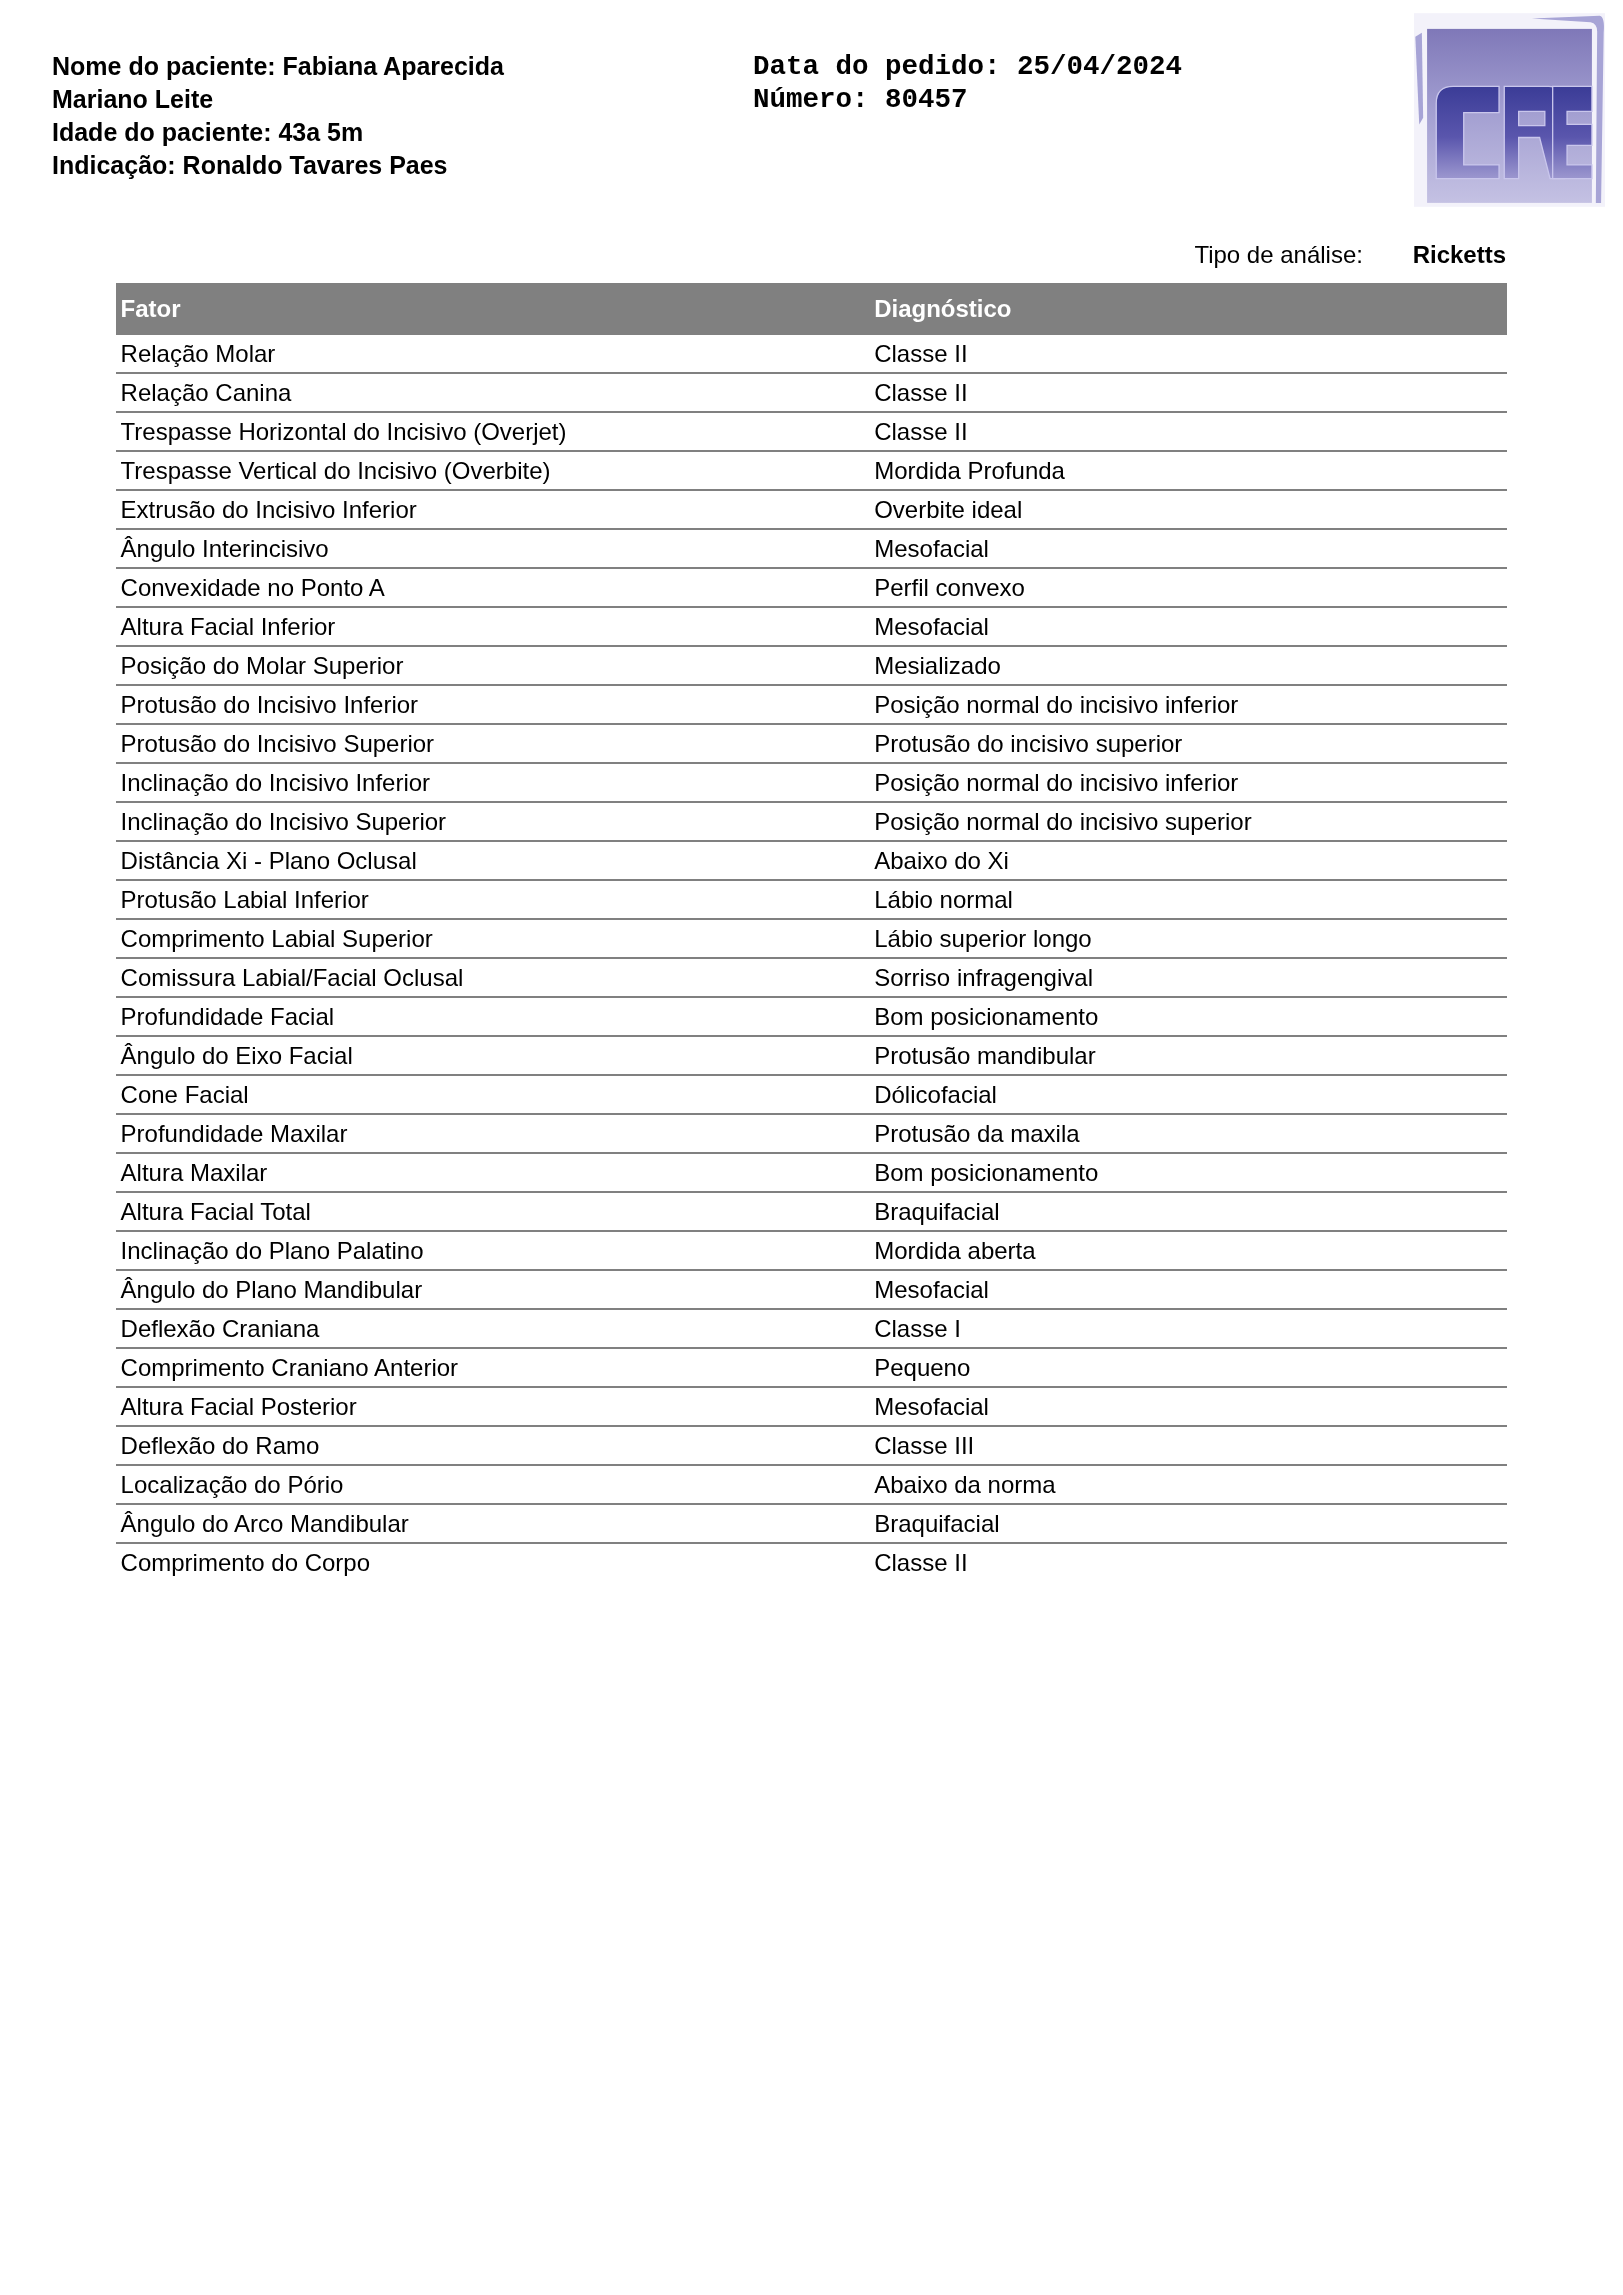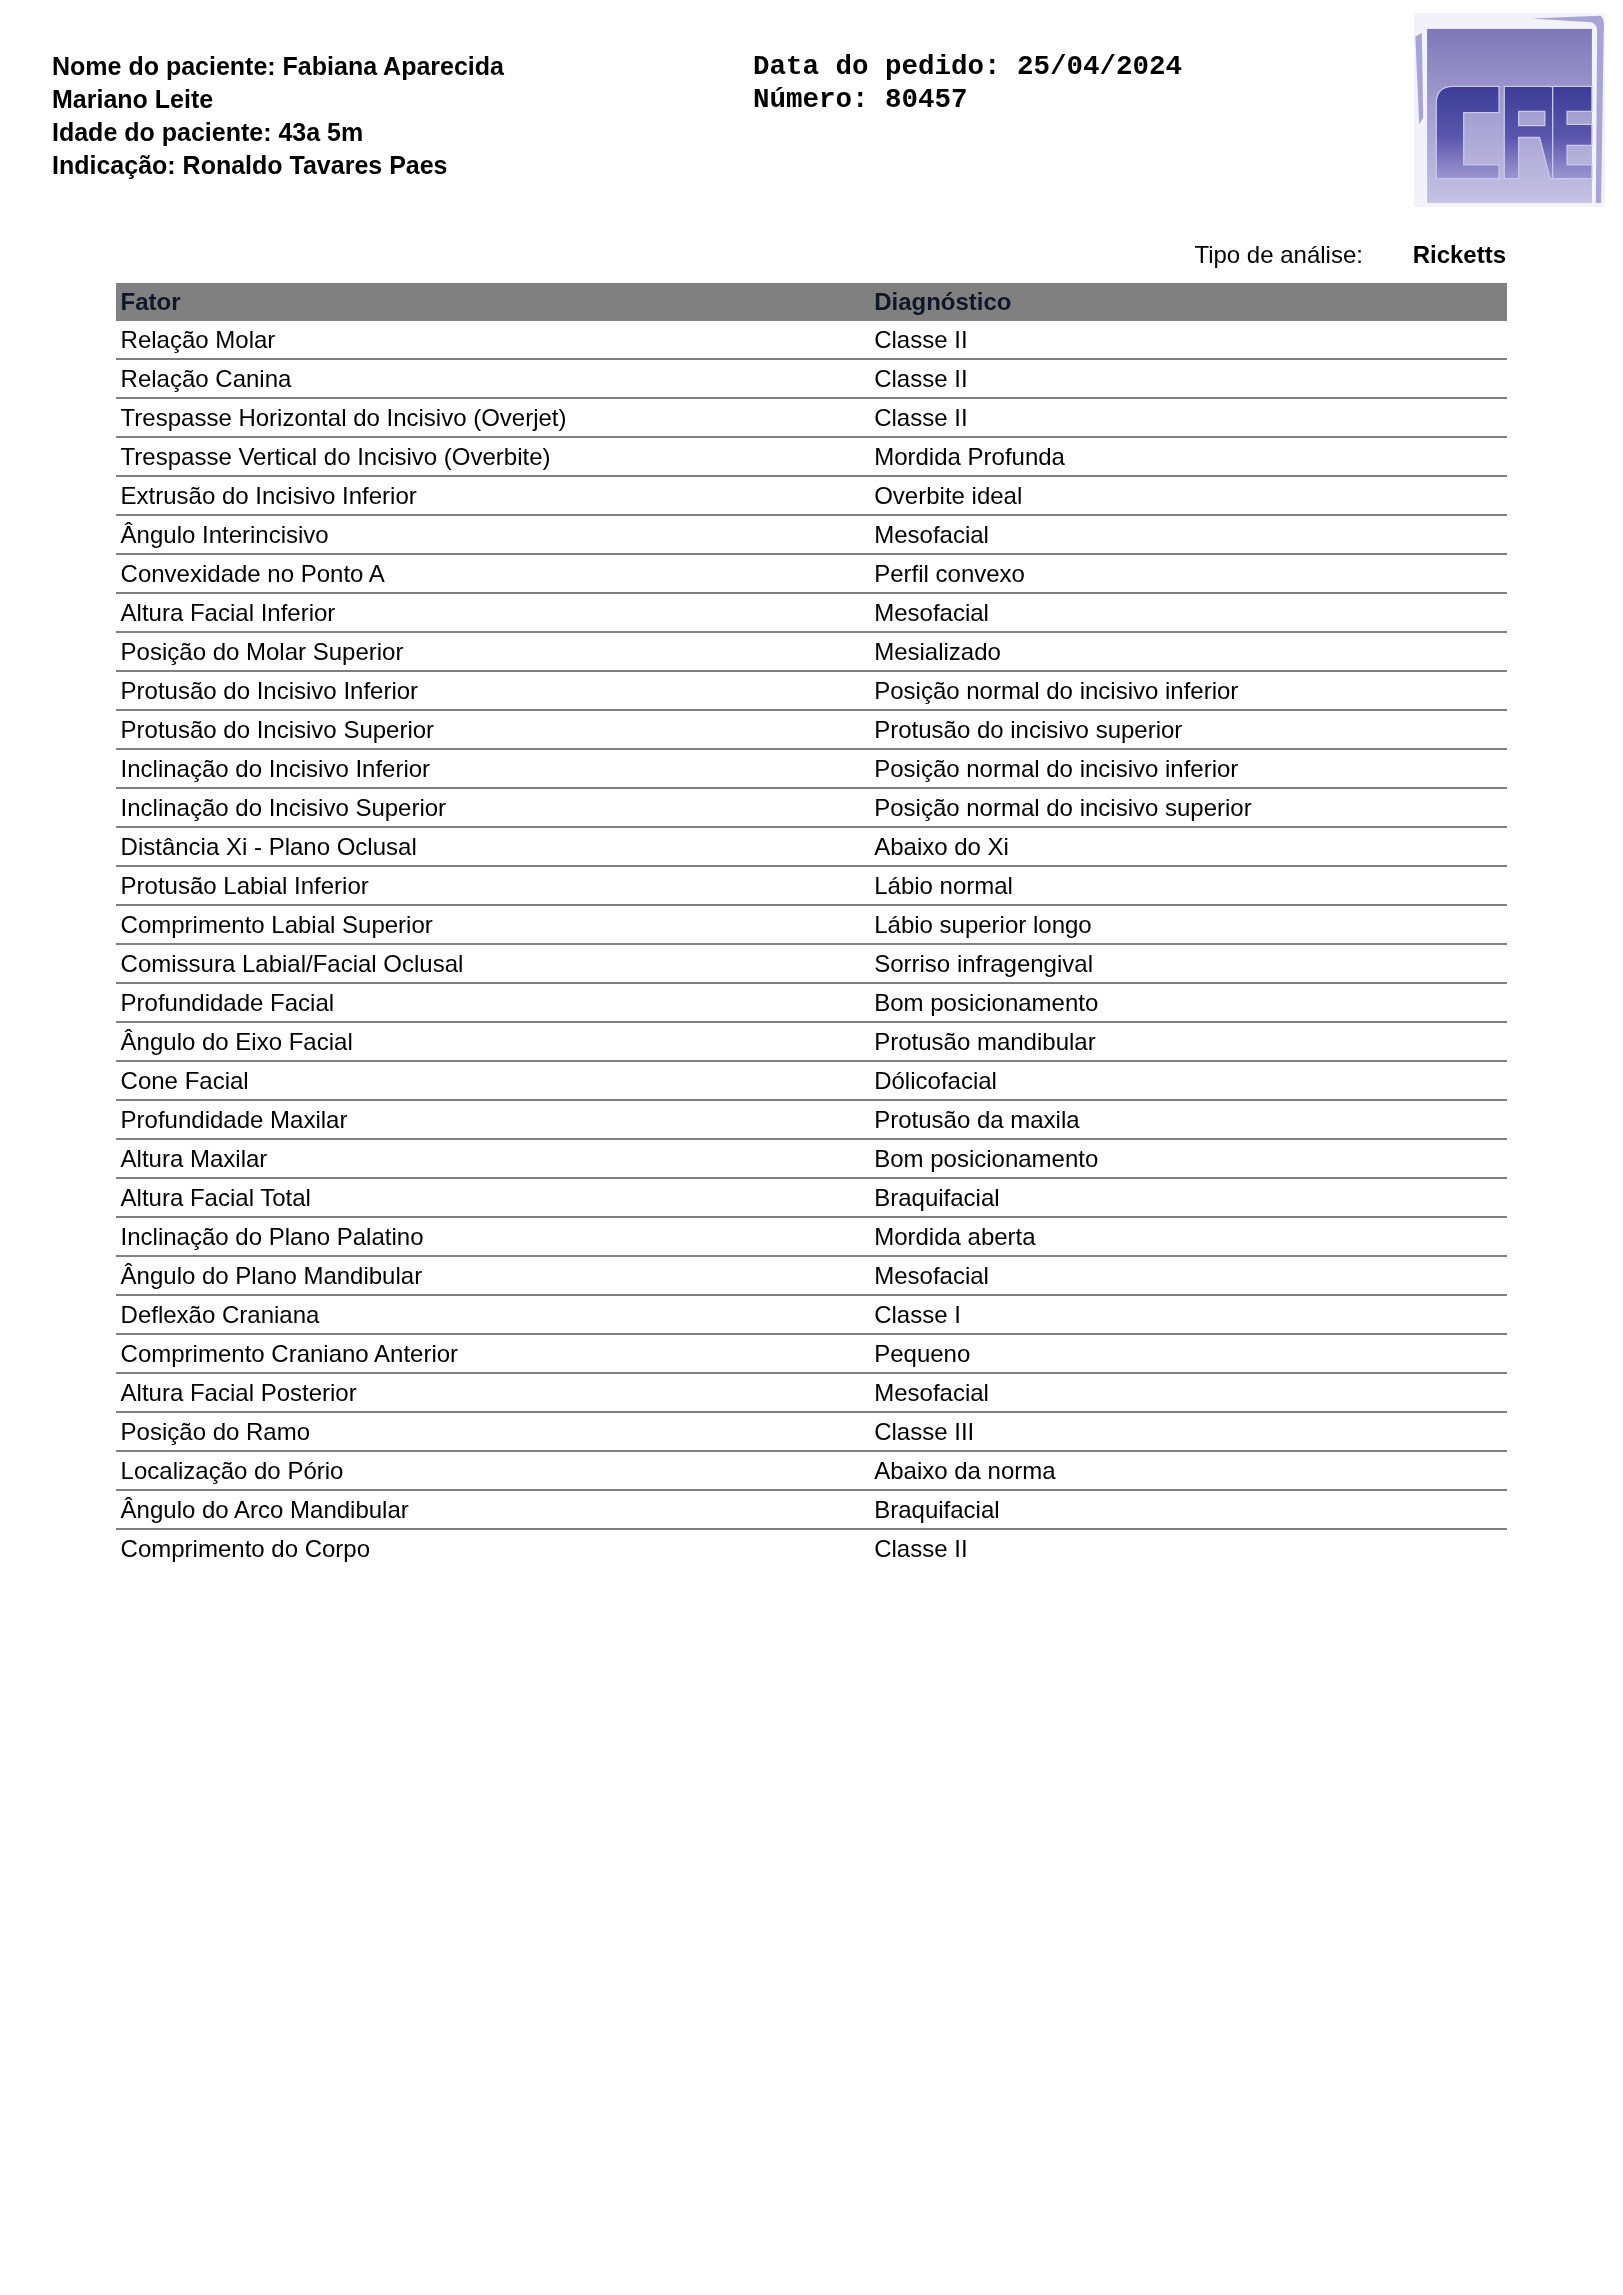--- a/index.html
+++ b/index.html
@@ -24,22 +24,22 @@
       font-size: 24px; line-height: 29px; white-space: nowrap;
     }
     .analysis-type b { font-weight: bold; margin-left: 43px; }
     table.report {
       position: absolute; left: 116px; top: 283px; width: 1391px;
       border-collapse: collapse; table-layout: fixed;
     }
     table.report col.c1 { width: 753px; }
     table.report col.c2 { width: 638px; }
     table.report thead th {
-      background: #808080; color: #0f172a; text-align: left;
-      font-weight: bold; font-size: 24px; height: 38px; padding: 0 0 0 4.6px;
+      background: #808080; color: #ffffff; text-align: left;
+      font-weight: bold; font-size: 24px; height: 52px; padding: 0 0 0 4.6px;
       vertical-align: middle;
     }
     table.report tbody td {
       font-size: 24px; height: 37px; padding: 0 0 0 4.6px;
       vertical-align: middle; white-space: nowrap;
       border-bottom: 2px solid #808080;
     }
     table.report tbody tr:last-child td { border-bottom: none; }
     table.report th:nth-child(2), table.report td:nth-child(2) { padding-left: 5.2px; }
   </style>
@@ -205,21 +205,21 @@
       </tr>
       <tr>
         <td>Comprimento Craniano Anterior</td>
         <td>Pequeno</td>
       </tr>
       <tr>
         <td>Altura Facial Posterior</td>
         <td>Mesofacial</td>
       </tr>
       <tr>
-        <td>Posição do Ramo</td>
+        <td>Deflexão do Ramo</td>
         <td>Classe III</td>
       </tr>
       <tr>
         <td>Localização do Pório</td>
         <td>Abaixo da norma</td>
       </tr>
       <tr>
         <td>Ângulo do Arco Mandibular</td>
         <td>Braquifacial</td>
       </tr>

